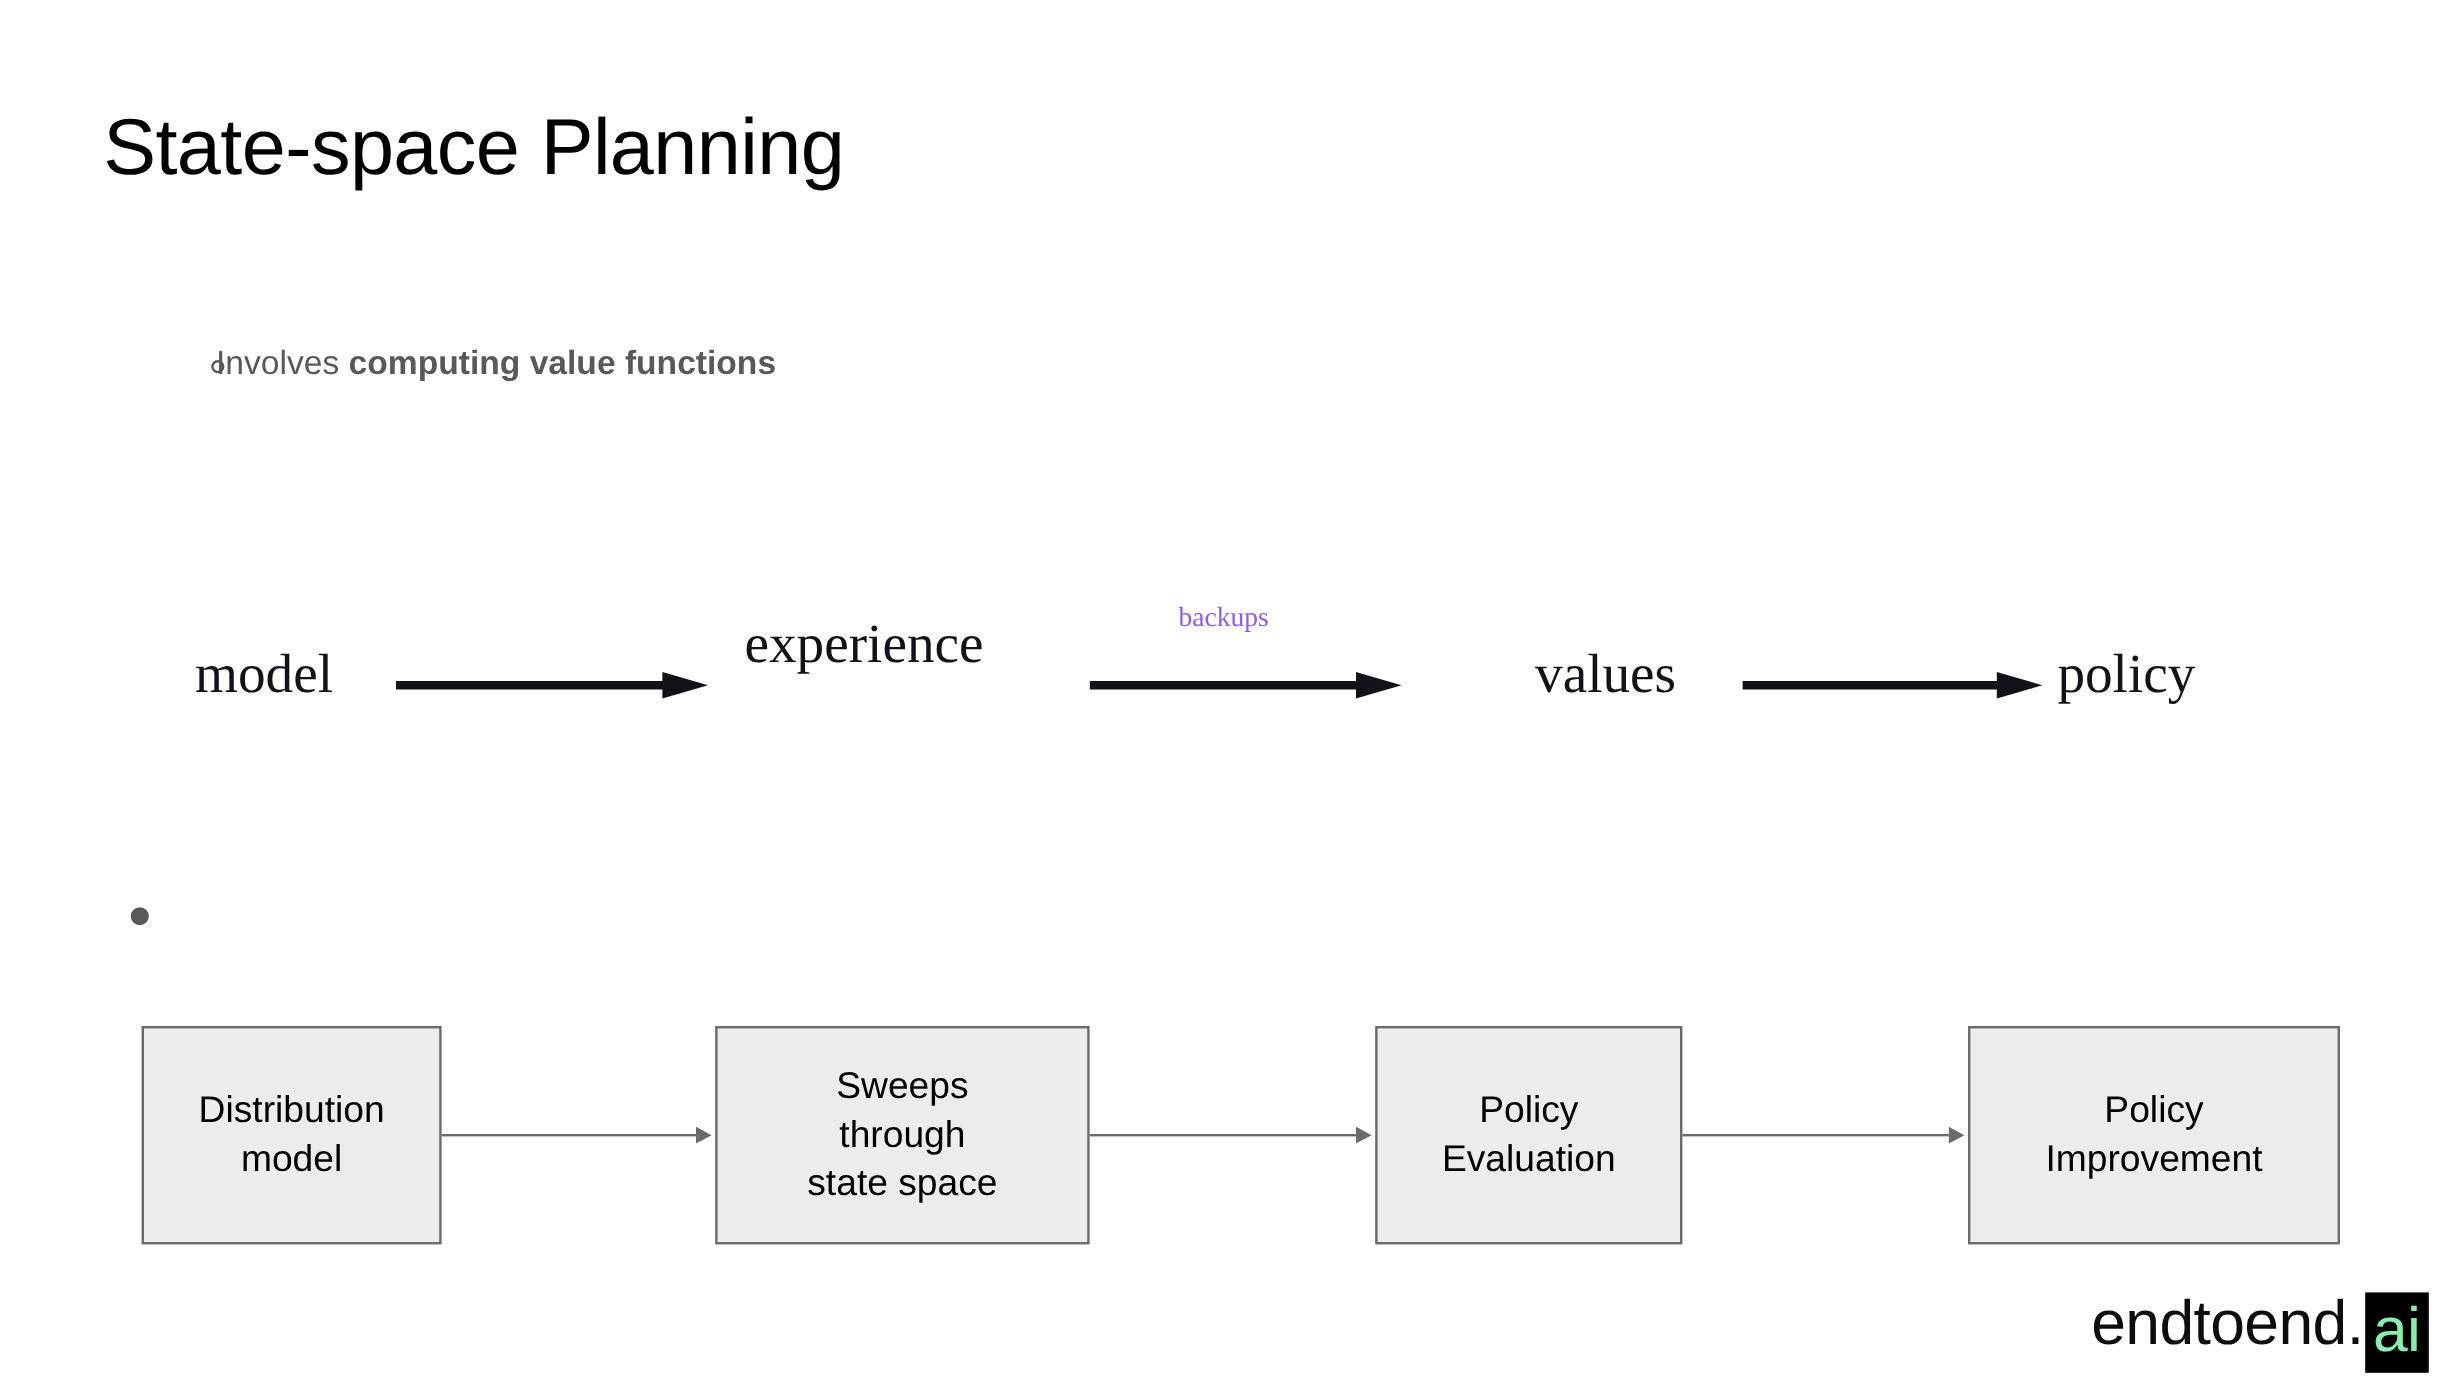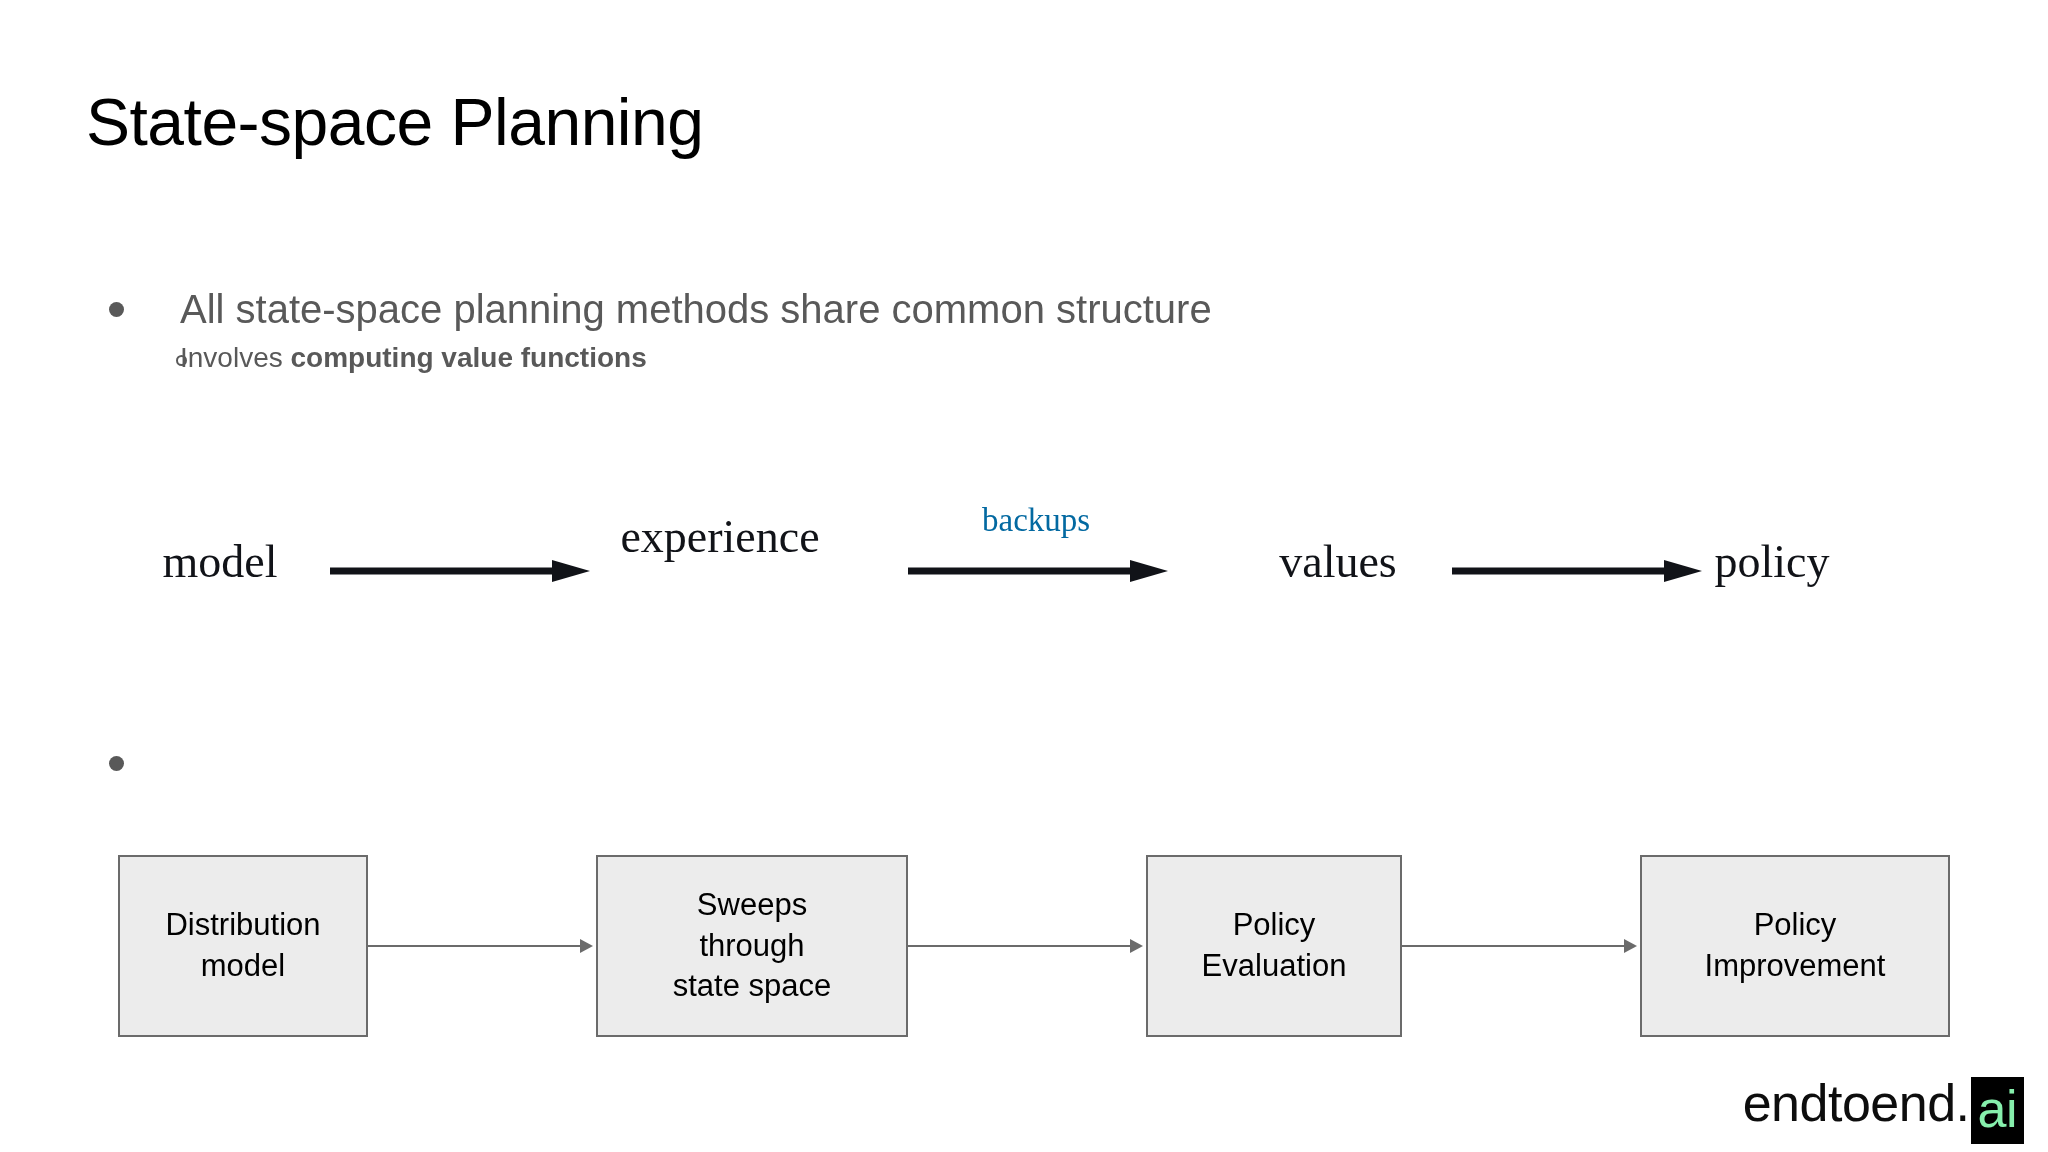--- a/index.html
+++ b/index.html
@@ -112,22 +112,22 @@
     position: absolute;
     font-size: 46px;
     line-height: 1.03;
     text-align: center;
     color: #111318;
     white-space: nowrap;
   }
   .sd-label.two-line { line-height: 1.0; }
   .sd-arrow-label {
     position: absolute;
-    font-size: 33px;
-    color: #0369a1;
+    font-size: 23px;
+    color: #8b5cf6;
     white-space: nowrap;
   }
   .sd-arrow {
     position: absolute;
     height: 26px;
   }
   .sd-arrow svg { display: block; }
 
   
   .flowchart {
@@ -192,24 +192,20 @@
 </style>
 </head>
 <body>
 
 <div id="slide">
 
   <div class="slide-title">State-space Planning</div>
 
   <div class="bullets">
 
-    <div class="bullet-row">
-      <span class="bullet-marker"><span class="disc"></span></span>
-      <span class="bullet-text-l1">All state-space planning methods share common structure</span>
-    </div>
 
     <div class="bullet-row row-l2">
       <span class="bullet-marker"><span class="circle"></span></span>
       <span class="bullet-text-l2"><span>Involves </span><b>computing value functions</b></span>
     </div>
 
 
   </div>
 
   <div class="serif-diagram">

